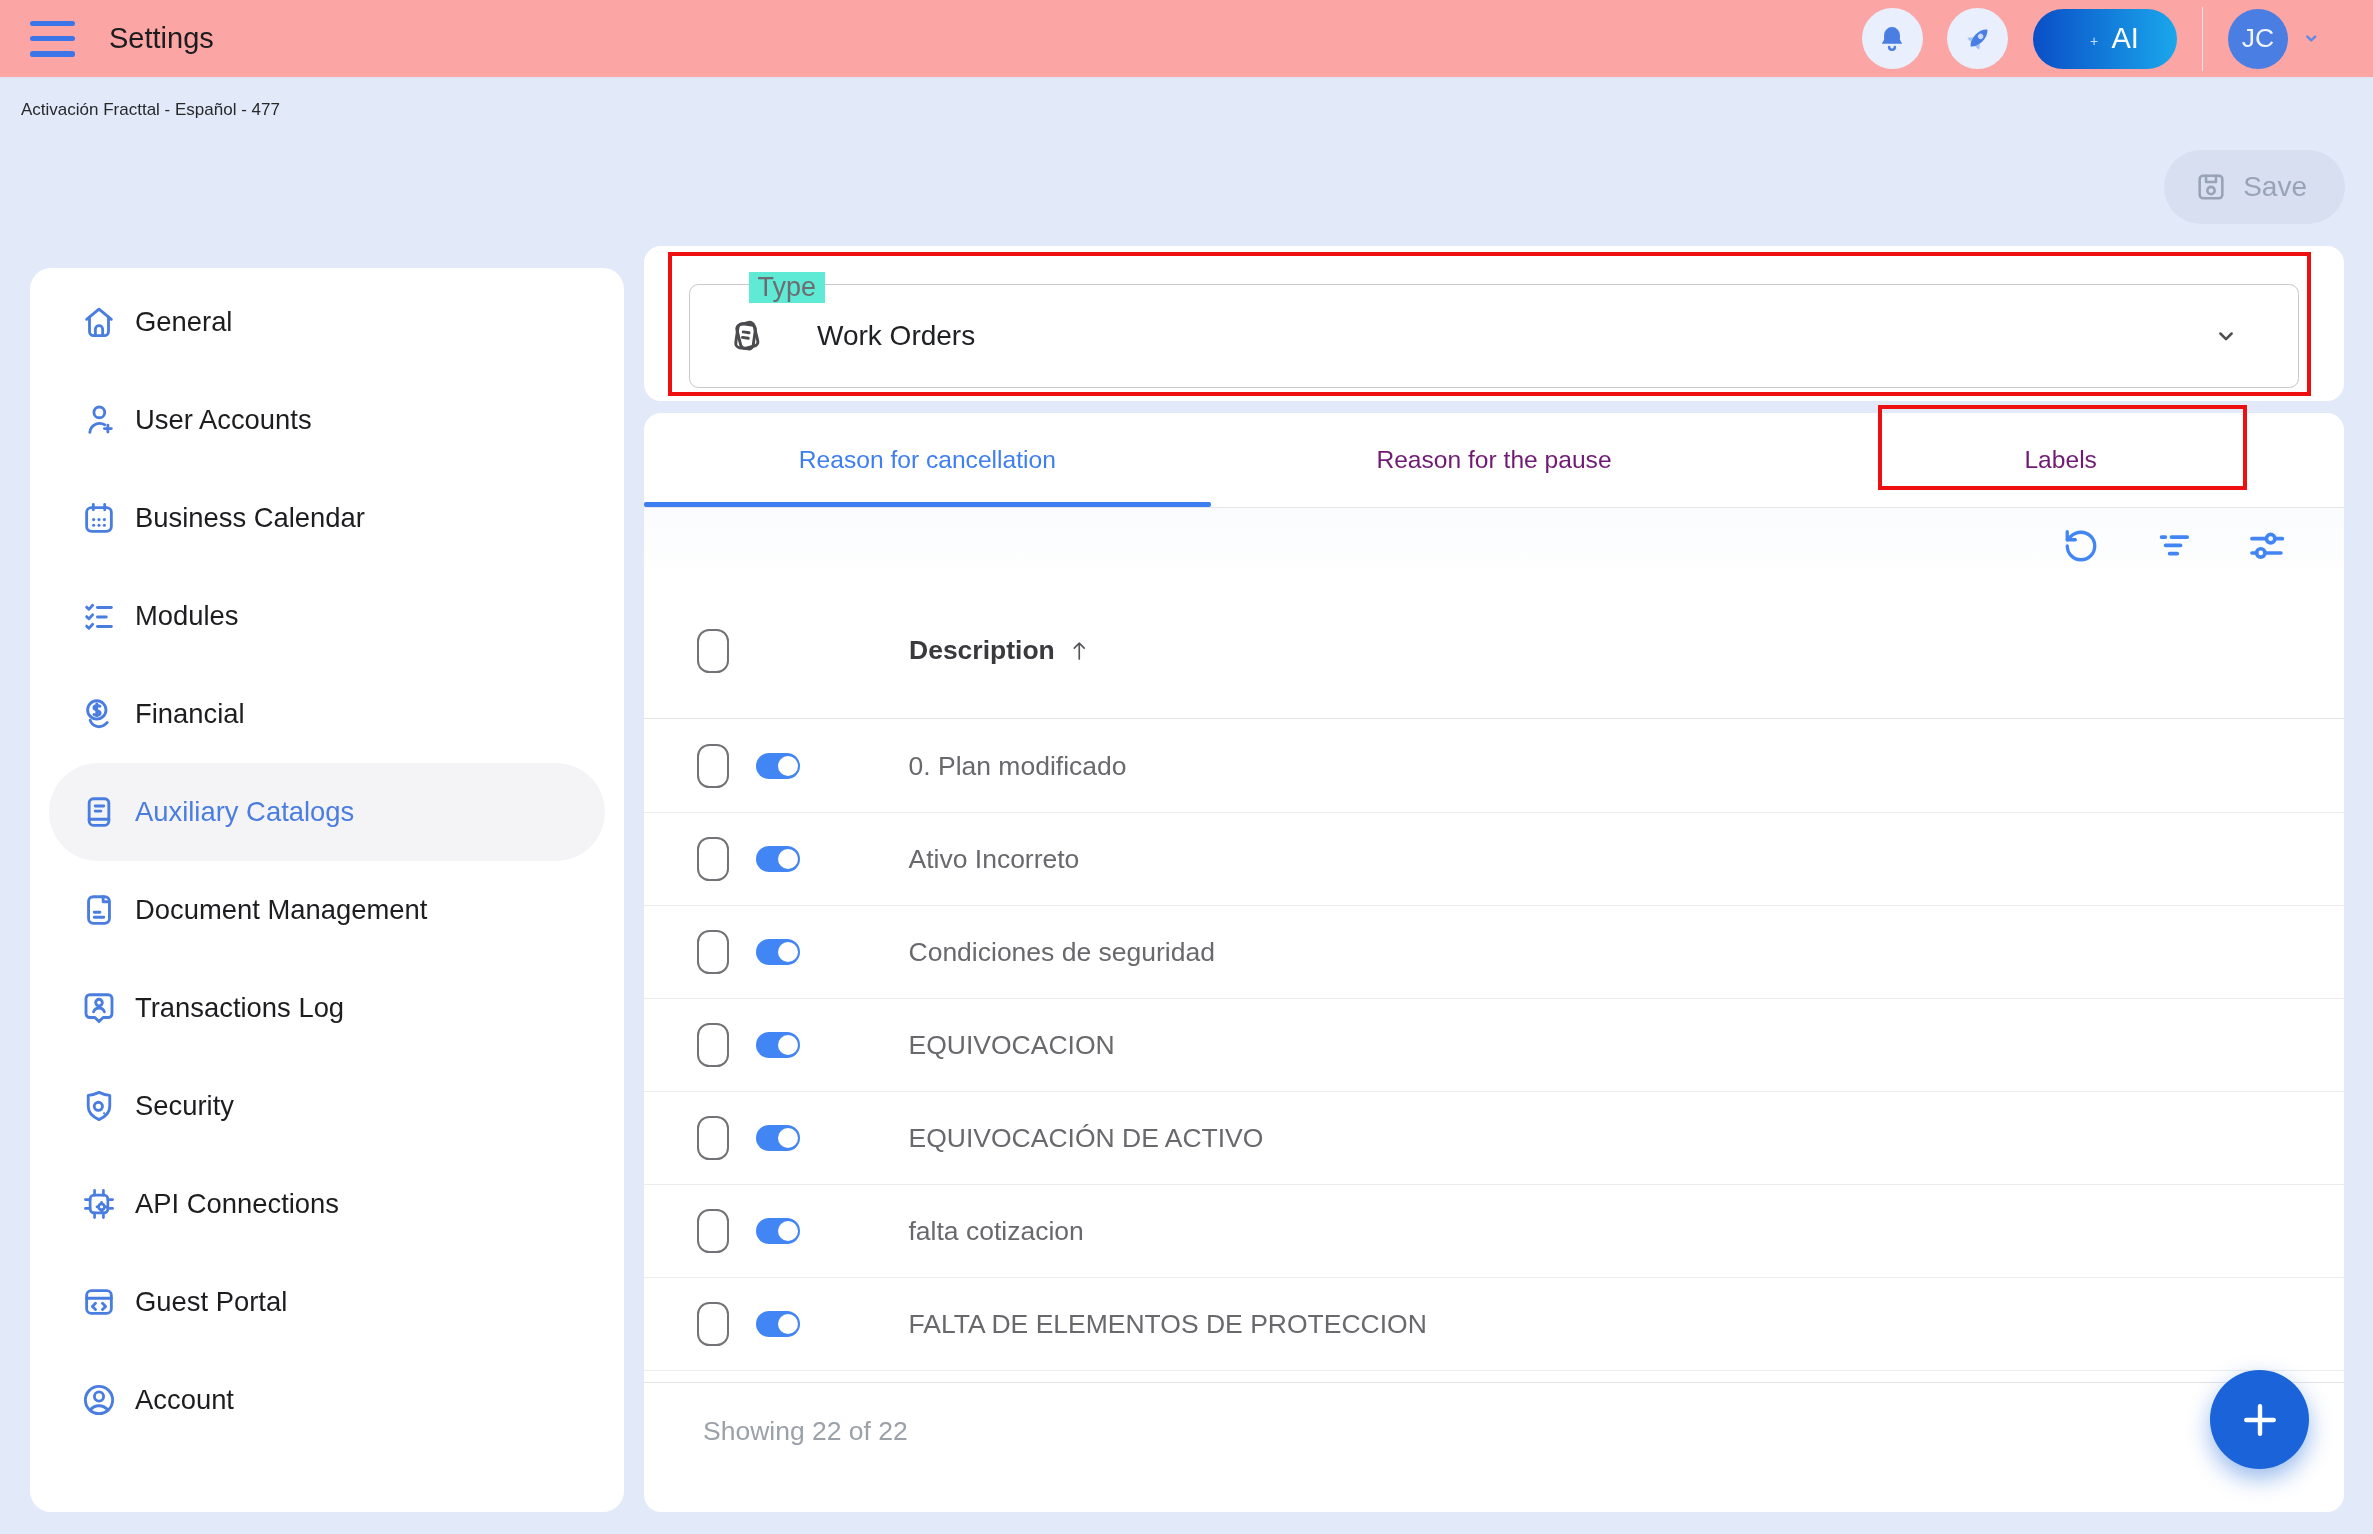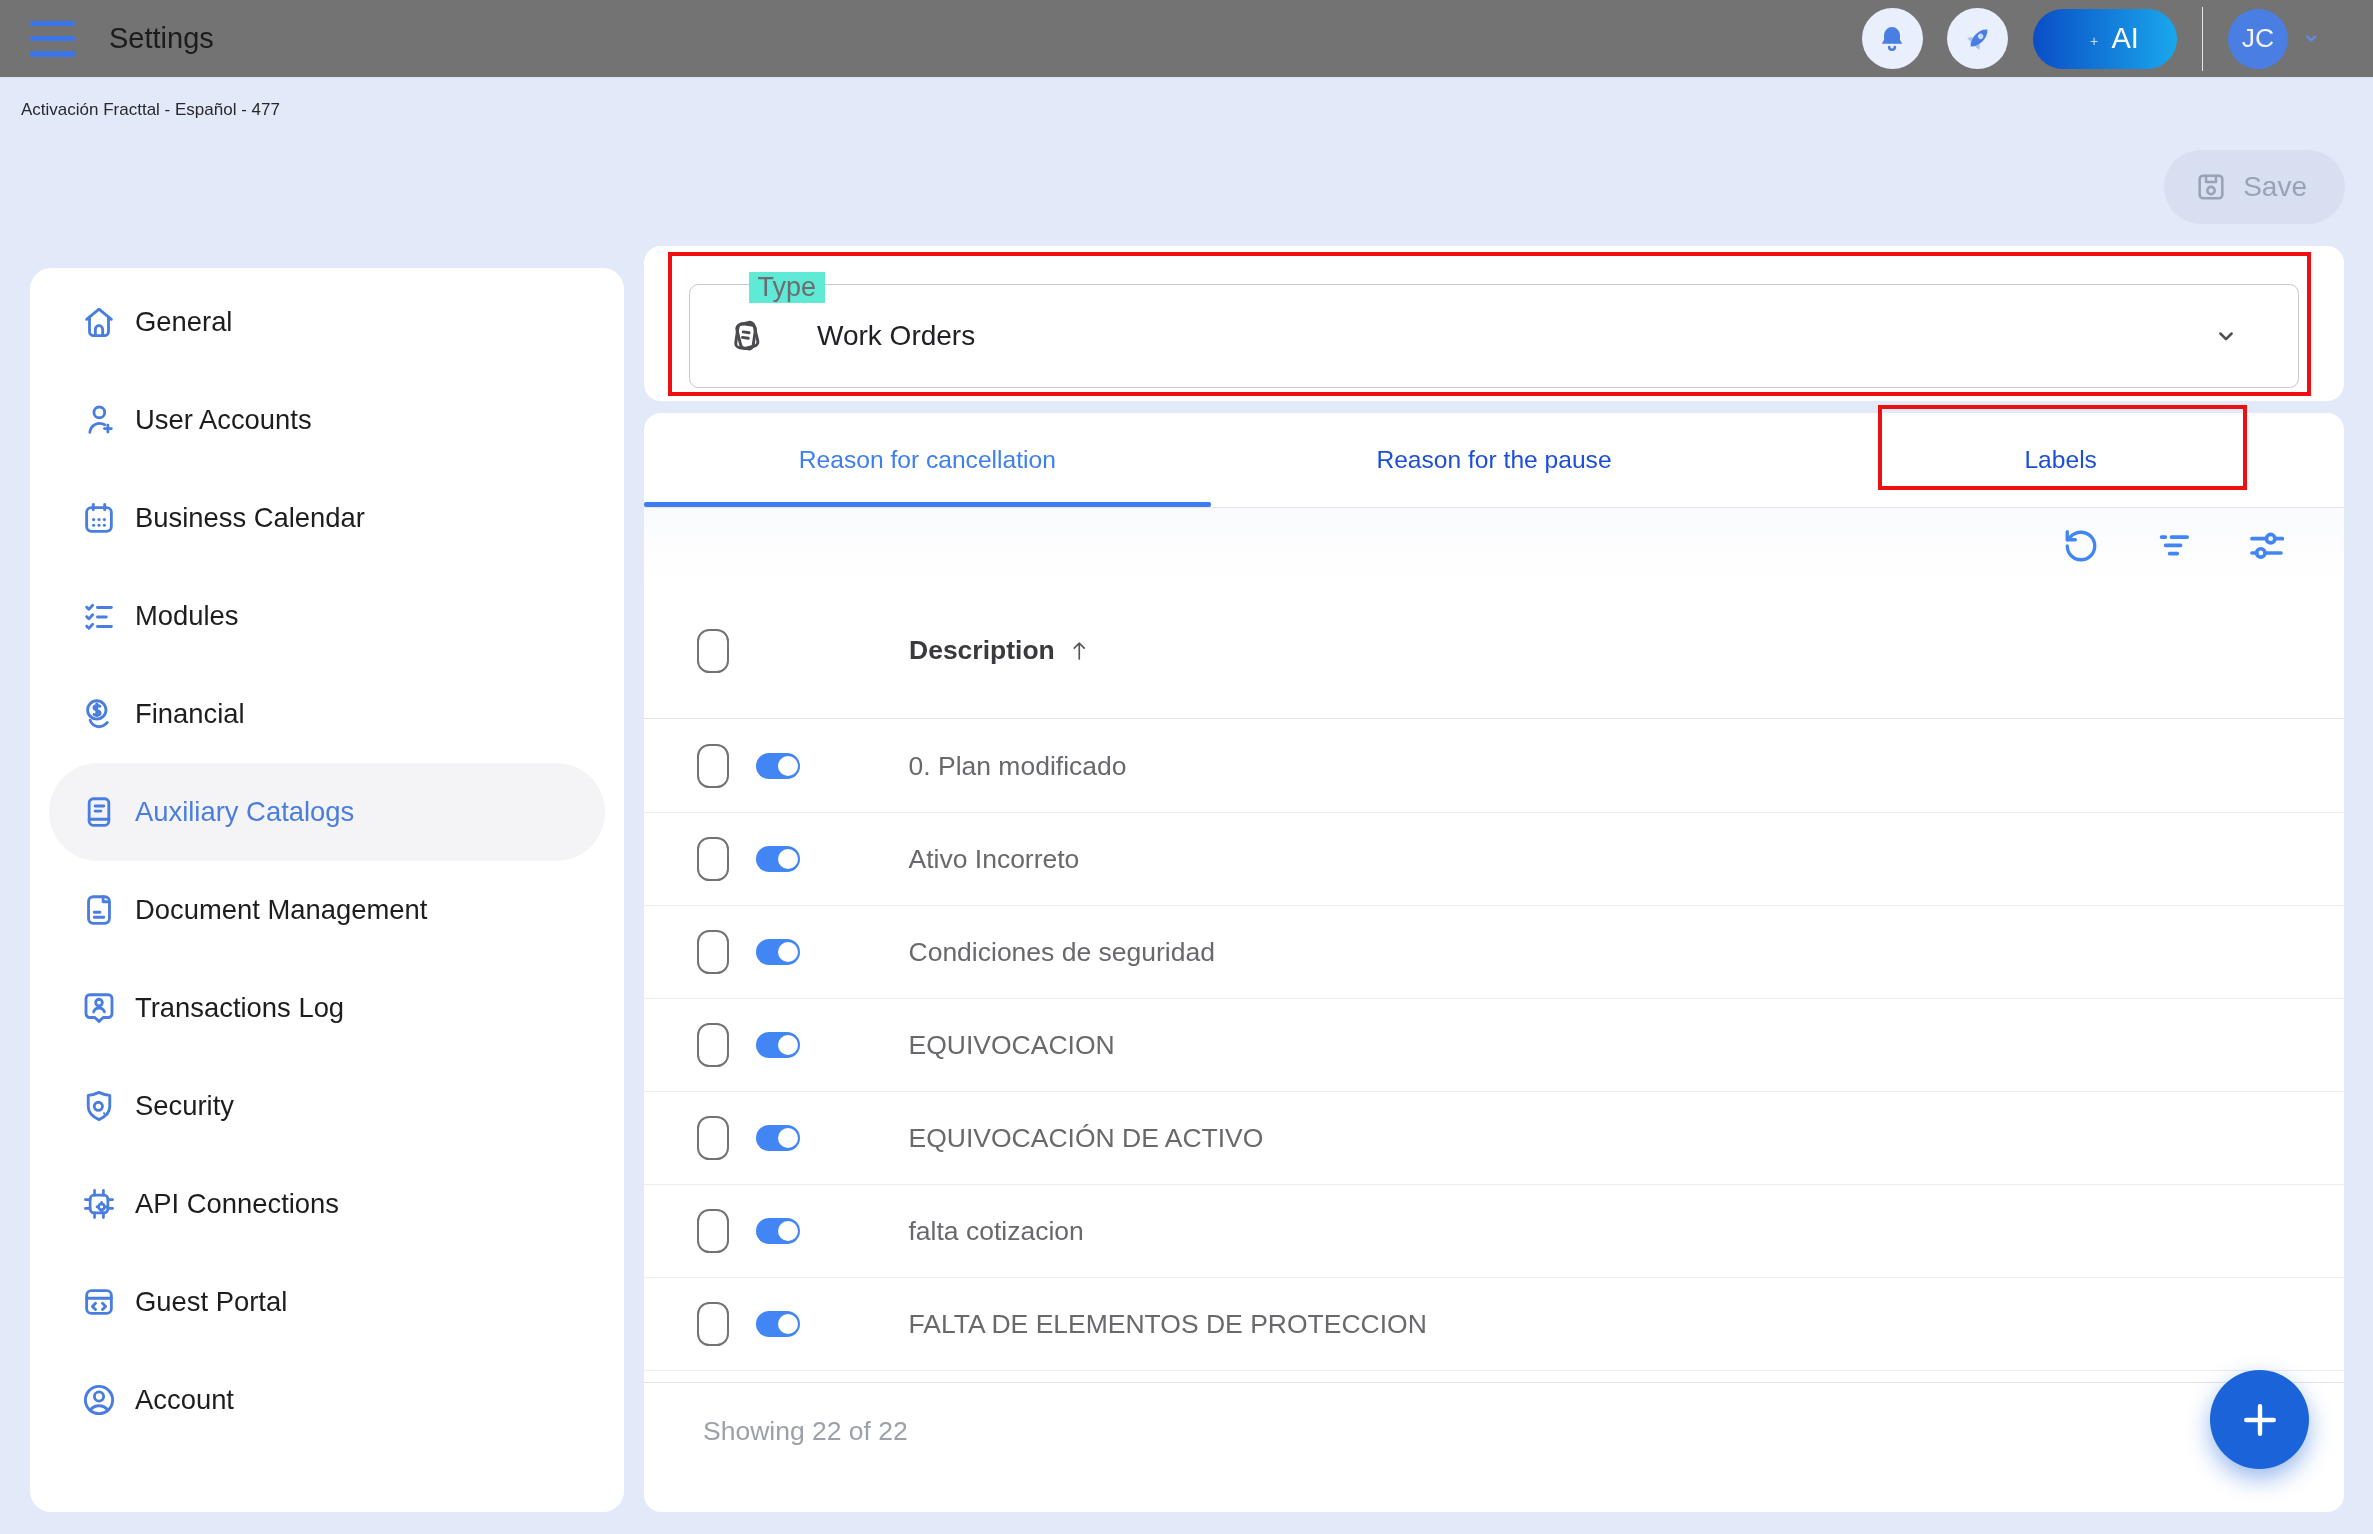--- a/index.html
+++ b/index.html
@@ -6,21 +6,21 @@
   html,body { background:#cfd9ee; }
   .page {
     position:relative; width:2373px; height:1535px;
     background:#e2eafa; overflow:hidden;
     font-family:"Liberation Sans", sans-serif;
     -webkit-font-smoothing:antialiased;
   }
   
   .topbar {
     position:absolute; left:0; top:0; width:2373px; height:77px;
-    background:#737373; display:flex; align-items:center;
+    background:#fca5a5; display:flex; align-items:center;
     box-shadow:0 0.9px 1.9px rgba(40,60,100,.05); z-index:5;
   }
   .hamburger { margin-left:30px; width:45px; height:36px; display:flex; flex-direction:column; justify-content:space-between; cursor:pointer; }
   .hamburger span { display:block; width:45px; height:5.7px; border-radius:2.8px; background:#3b75e8; }
   .topbar-title { margin-left:34px; font-size:29px; color:#1c1c1e; }
   .topbar-right { position:absolute; right:49px; top:0; height:77px; display:flex; align-items:center; gap:24.6px; }
   .icon-chip { width:61px; height:61px; border-radius:50%; background:#e9effc; display:flex; align-items:center; justify-content:center; cursor:pointer; }
   .ai-pill { position:relative; width:144px; height:60px; border-radius:30px;
     background:linear-gradient(90deg,#0a4ec6,#1aa7ec); display:flex; align-items:center; justify-content:flex-end;
     padding-right:38px; color:#fff; font-size:29px; cursor:pointer; }
@@ -46,21 +46,21 @@
   .type-field { position:absolute; left:45px; right:45px; top:38px; height:104px;
     border:1.9px solid #c8c8cc; border-radius:9.5px; display:flex; align-items:center; cursor:pointer; }
   .type-label { position:absolute; left:59px; top:-13.2px; background:#5eead4; padding:0 8.5px; font-size:27px; color:#6d6d71; }
   .type-icon { margin-left:34px; width:44px; height:44px; }
   .type-value { margin-left:49px; font-size:28px; color:#202124; }
   .type-chevron { position:absolute; right:57px; top:50%; transform:translateY(-50%); width:30px; height:30px; }
   
   .main-card { position:absolute; left:644px; top:413px; width:1700px; height:1099px;
     background:#ffffff; border-radius:17px; overflow:hidden; }
   .tabs-row { position:absolute; left:0; top:0; width:100%; height:95px; display:flex; border-bottom:0.9px solid #e7e7ea; }
-  .tab { flex:1 1 0; display:flex; align-items:center; justify-content:center; font-size:24.6px; color:#1d4ed8; cursor:pointer; position:relative; }
+  .tab { flex:1 1 0; display:flex; align-items:center; justify-content:center; font-size:24.6px; color:#701a75; cursor:pointer; position:relative; }
   .tab.active { color:#3d7ef0; }
   .tab-underline { position:absolute; left:0; bottom:0; height:4.7px; width:33.333%; background:#3d7ef0; border-radius:1.9px; }
   .toolbar { position:absolute; left:0; top:95px; width:100%; height:76px;
     display:flex; align-items:center; justify-content:flex-end; gap:49px; padding-right:55px;
     background:linear-gradient(180deg,#fafbfd, #ffffff); }
   .tool-btn { width:44px; height:44px; display:flex; align-items:center; justify-content:center; cursor:pointer; }
   .thead { position:absolute; left:0; top:170px; width:100%; height:136px; display:flex; align-items:center; border-bottom:0.9px solid #e3e3e6; }
   .cbx { width:32px; height:44px; border:2.8px solid #737377; border-radius:12.3px; background:transparent; cursor:pointer; flex:0 0 32px; }
   .thead .cbx { margin-left:53px; }
   .th-desc { margin-left:180px; display:flex; align-items:center; gap:11.4px; cursor:pointer; }

